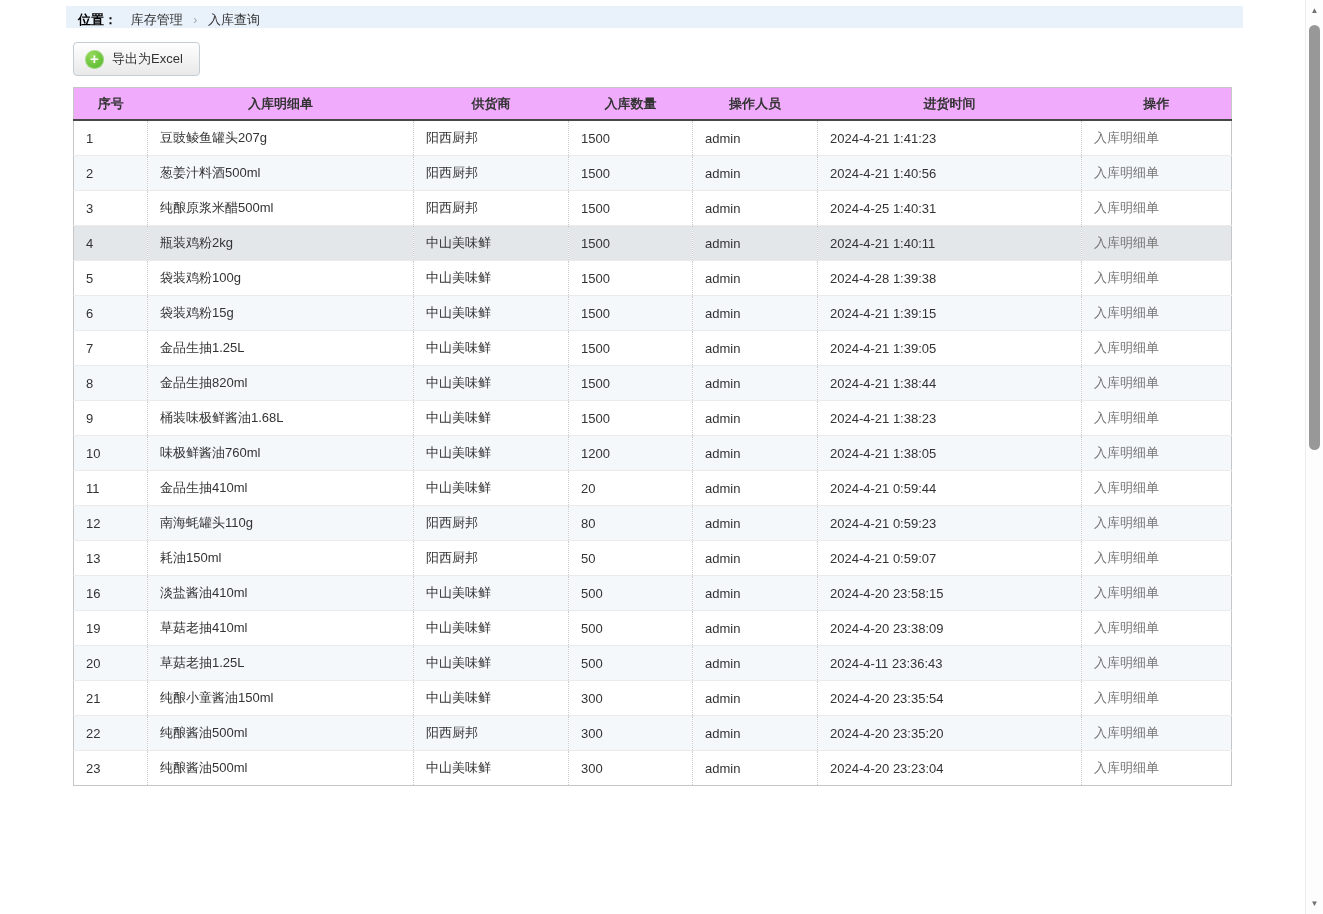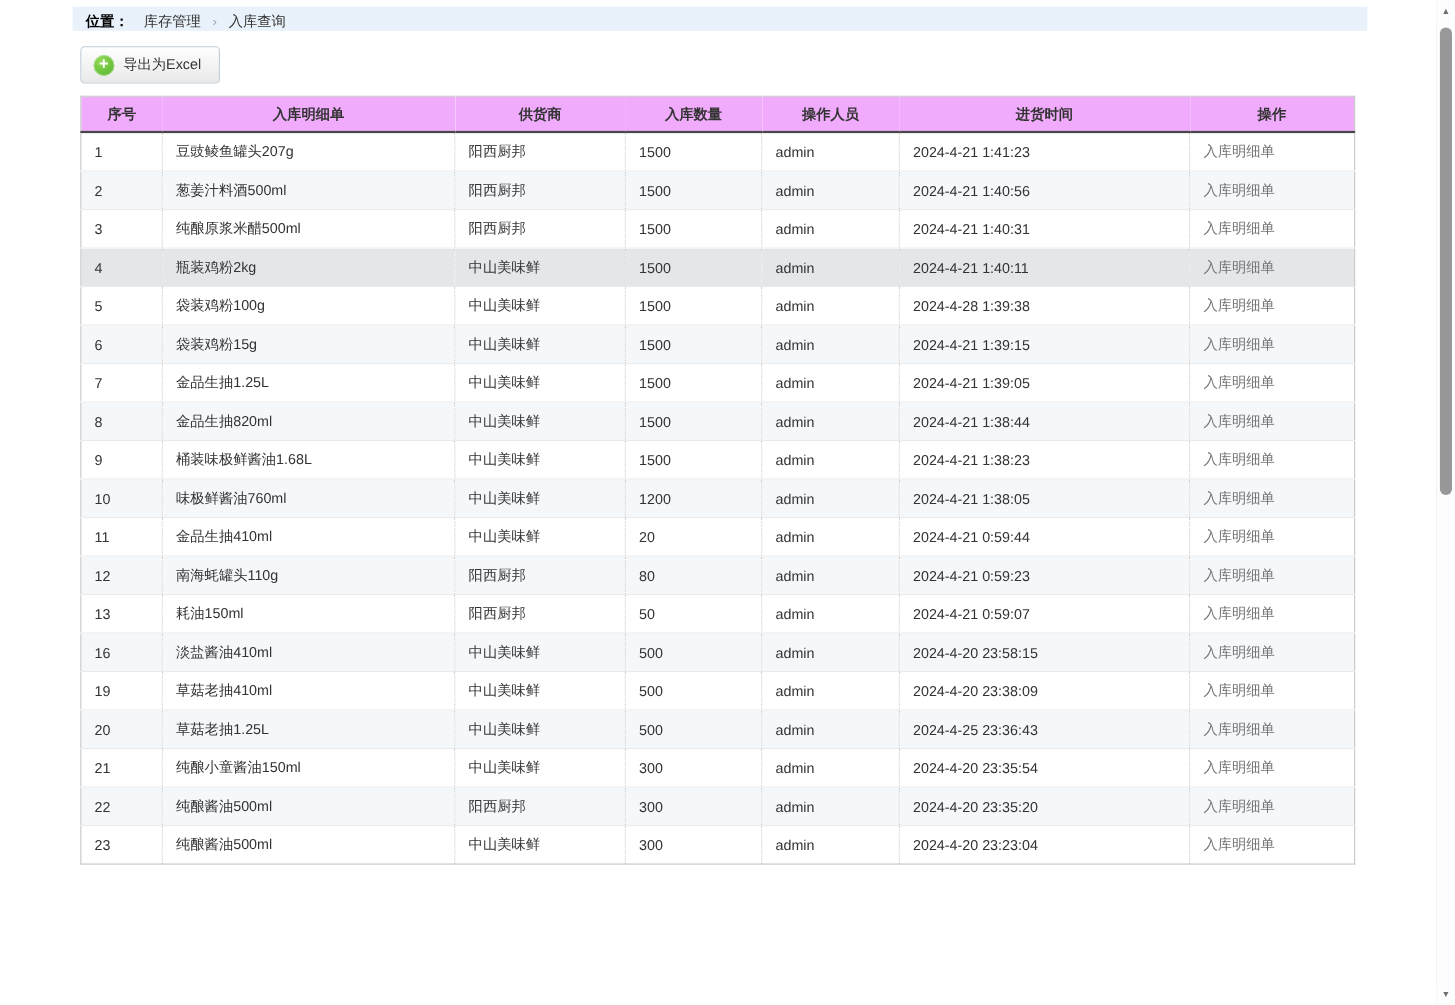--- a/index.html
+++ b/index.html
@@ -134,21 +134,21 @@
           <td>admin</td>
           <td>2024-4-21 1:40:56</td>
           <td><a class="detail-link" href="javascript:void(0)">入库明细单</a></td>
         </tr>
         <tr>
           <td>3</td>
           <td>纯酿原浆米醋500ml</td>
           <td>阳西厨邦</td>
           <td>1500</td>
           <td>admin</td>
-          <td>2024-4-21 1:40:31</td>
+          <td>2024-4-25 1:40:31</td>
           <td><a class="detail-link" href="javascript:void(0)">入库明细单</a></td>
         </tr>
         <tr class="even hl">
           <td>4</td>
           <td>瓶装鸡粉2kg</td>
           <td>中山美味鲜</td>
           <td>1500</td>
           <td>admin</td>
           <td>2024-4-21 1:40:11</td>
           <td><a class="detail-link" href="javascript:void(0)">入库明细单</a></td>
@@ -251,21 +251,21 @@
           <td>admin</td>
           <td>2024-4-20 23:38:09</td>
           <td><a class="detail-link" href="javascript:void(0)">入库明细单</a></td>
         </tr>
         <tr class="even">
           <td>20</td>
           <td>草菇老抽1.25L</td>
           <td>中山美味鲜</td>
           <td>500</td>
           <td>admin</td>
-          <td>2024-4-25 23:36:43</td>
+          <td>2024-4-11 23:36:43</td>
           <td><a class="detail-link" href="javascript:void(0)">入库明细单</a></td>
         </tr>
         <tr>
           <td>21</td>
           <td>纯酿小童酱油150ml</td>
           <td>中山美味鲜</td>
           <td>300</td>
           <td>admin</td>
           <td>2024-4-20 23:35:54</td>
           <td><a class="detail-link" href="javascript:void(0)">入库明细单</a></td>

